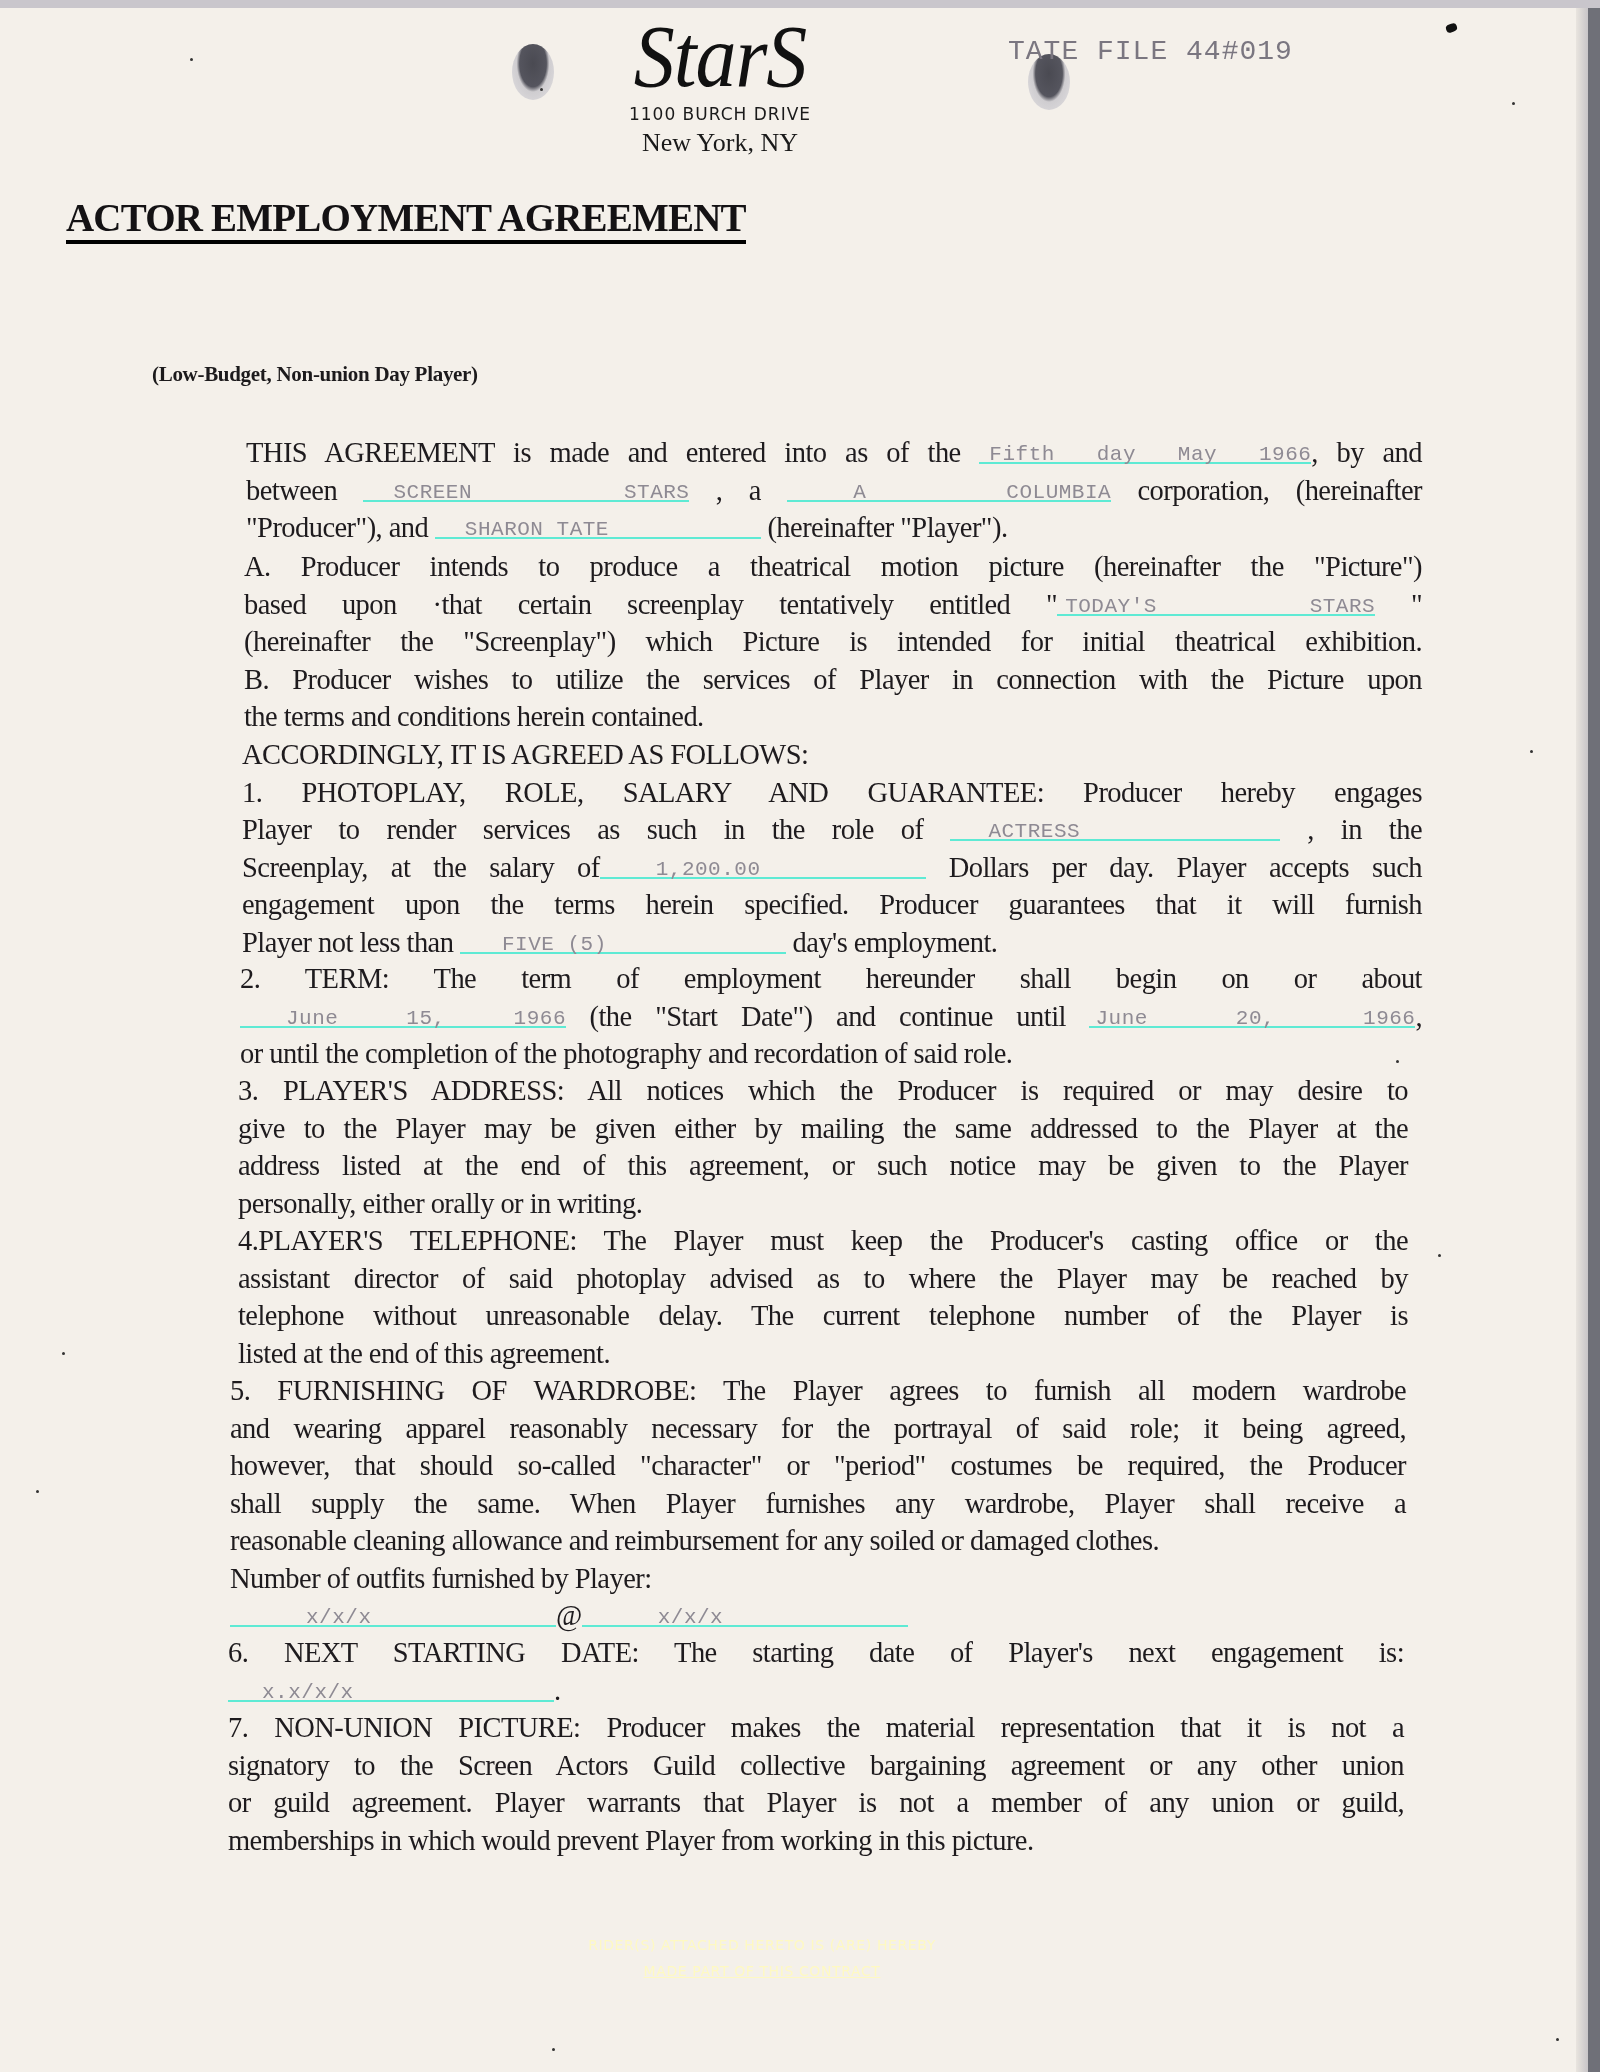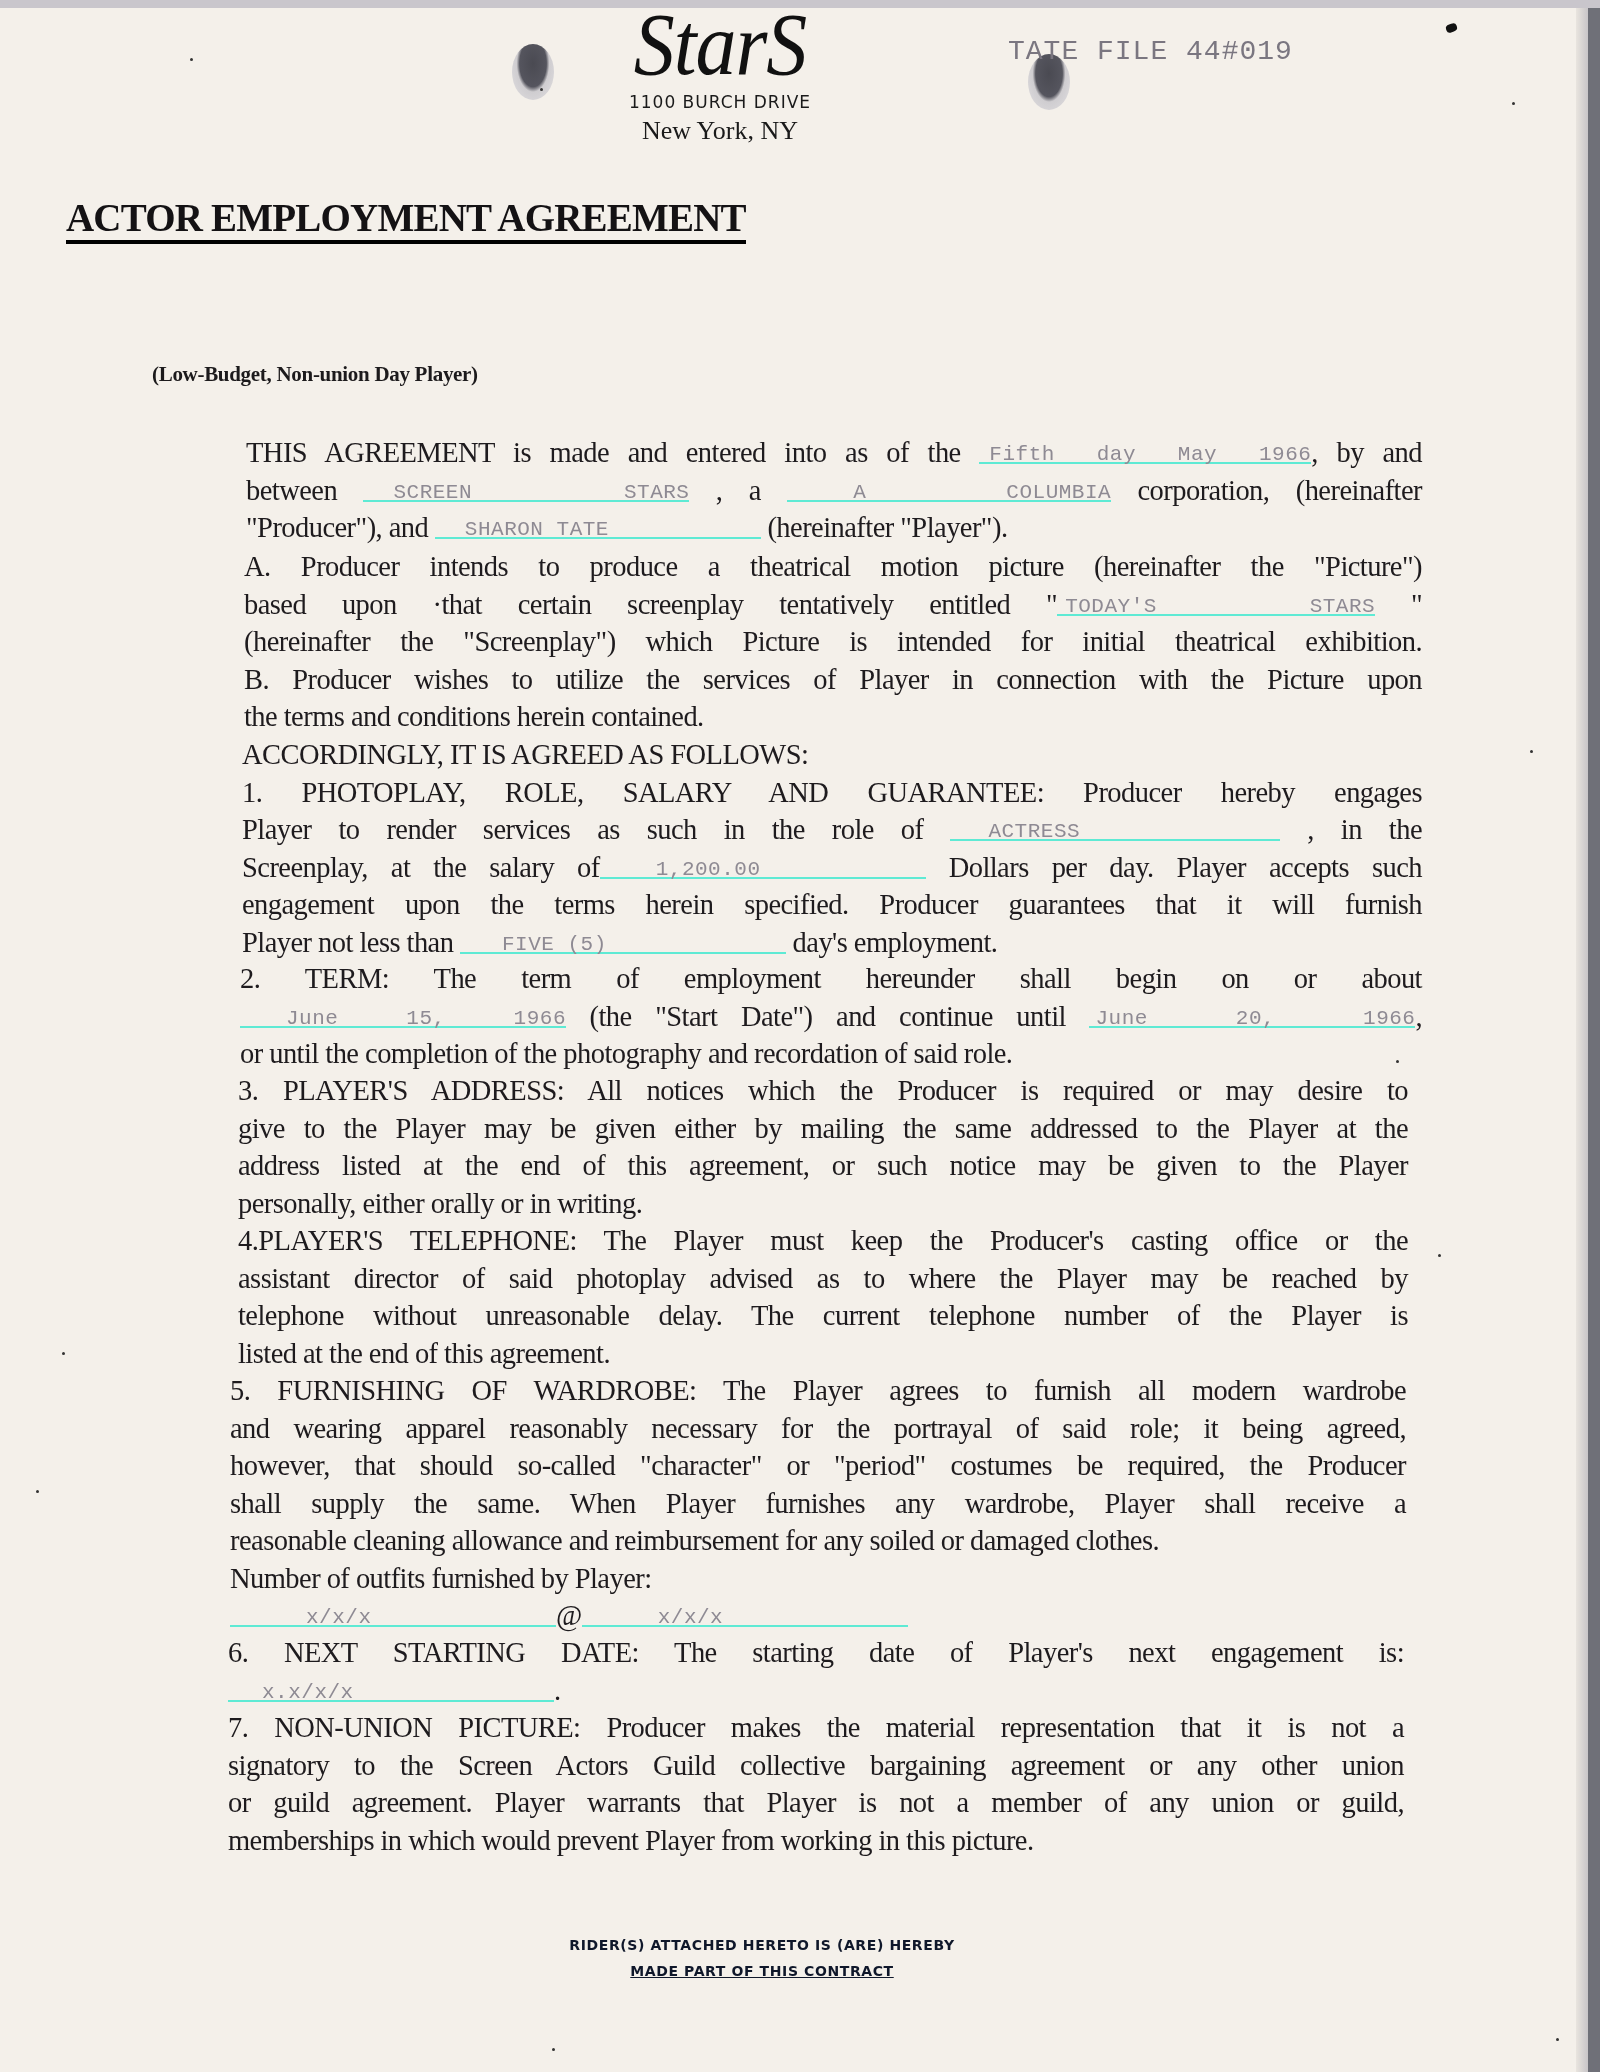--- a/index.html
+++ b/index.html
@@ -25,21 +25,21 @@
     
     .punch-hole {
       position: absolute; width: 42px; height: 56px; border-radius: 50%;
       background: radial-gradient(ellipse at 50% 35%, #4a4a52 0%, #55555e 45%, #cfcdd0 55%, #e2e0e2 100%);
     }
     .hole-left { left: 512px; top: 44px; }
     .hole-right { left: 1028px; top: 54px; }
 
     
     .letterhead {
-      position: absolute; left: 540px; top: 0; width: 360px; text-align: center;
+      position: absolute; left: 540px; top: 12px; width: 360px; text-align: center;
     }
     .logo {
       font-family: "Liberation Serif", serif; font-style: italic;
       font-size: 82px; line-height: 90px; letter-spacing: -1px; color: #111;
       transform: scaleY(1.08);
     }
     .street {
       font-family: "DejaVu Sans", sans-serif; font-size: 17px; letter-spacing: 1px;
       margin-top: 2px; color: #1a1a1a;
     }
@@ -78,22 +78,22 @@
       text-align: left; padding-left: 10px;
     }
     .typed {
       font-family: "Liberation Mono", "DejaVu Sans Mono", monospace;
       font-size: 21px; color: #8e8a93; letter-spacing: 0.5px;
       position: relative; top: -2px;
     }
 
     .footer-note {
       position: absolute; left: 532px; top: 1932px; width: 460px;
-      font-family: "DejaVu Sans", sans-serif; font-weight: bold; font-size: 14px;
-      color: #0f172a; letter-spacing: 0.6px; text-align: center; line-height: 26px;
+      font-family: "DejaVu Sans", sans-serif; font-weight: normal; font-size: 14px;
+      color: #fef9c3; letter-spacing: 0.6px; text-align: center; line-height: 26px;
     }
     .footer-note .l2 { text-decoration: underline; }
 
     .speck { position: absolute; width: 3px; height: 3px; background: #333; border-radius: 50%; }
     .mark-tr { position: absolute; left: 1446px; top: 24px; width: 11px; height: 8px; background: #111; border-radius: 40%; transform: rotate(-20deg); }
   </style>
 </head>
 <body>
 
 <div class="top-strip"></div>

